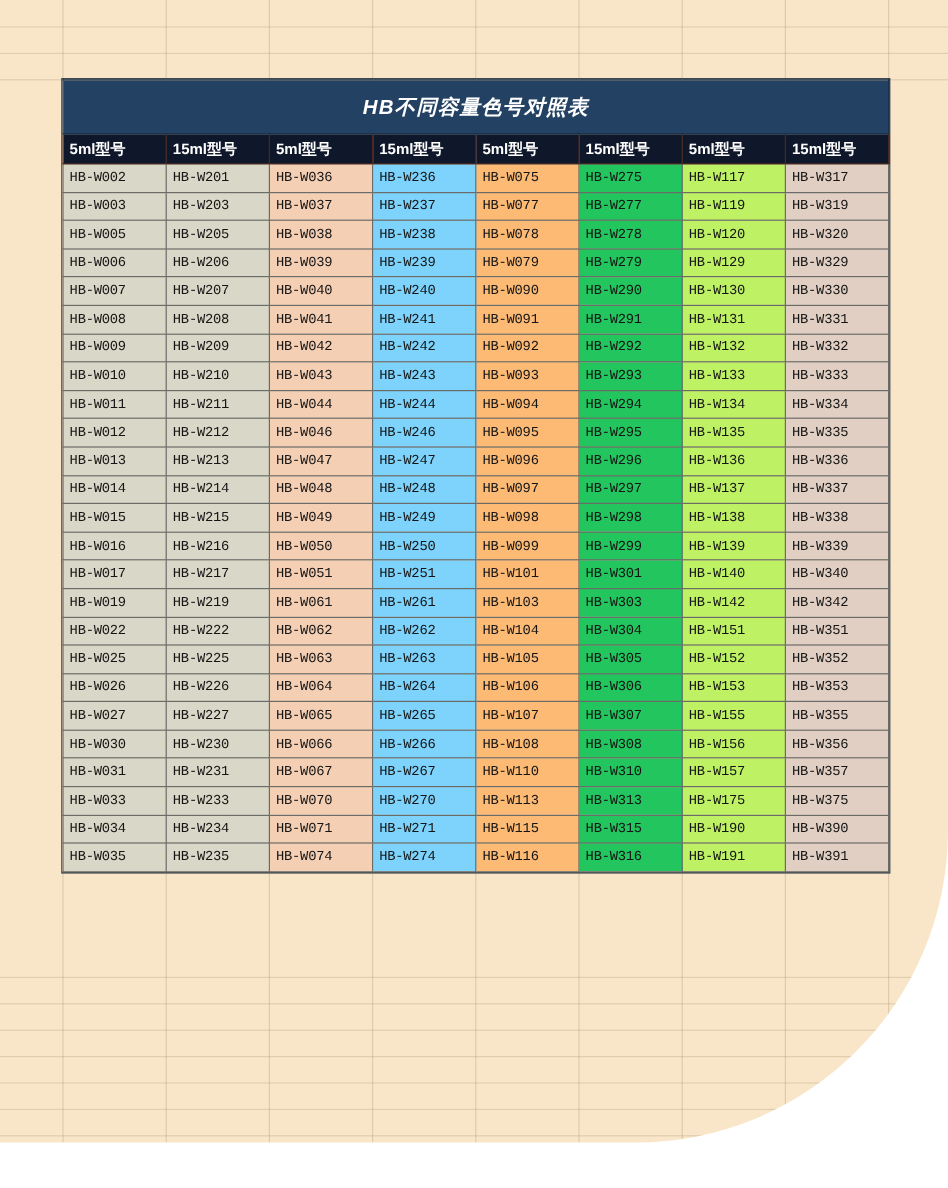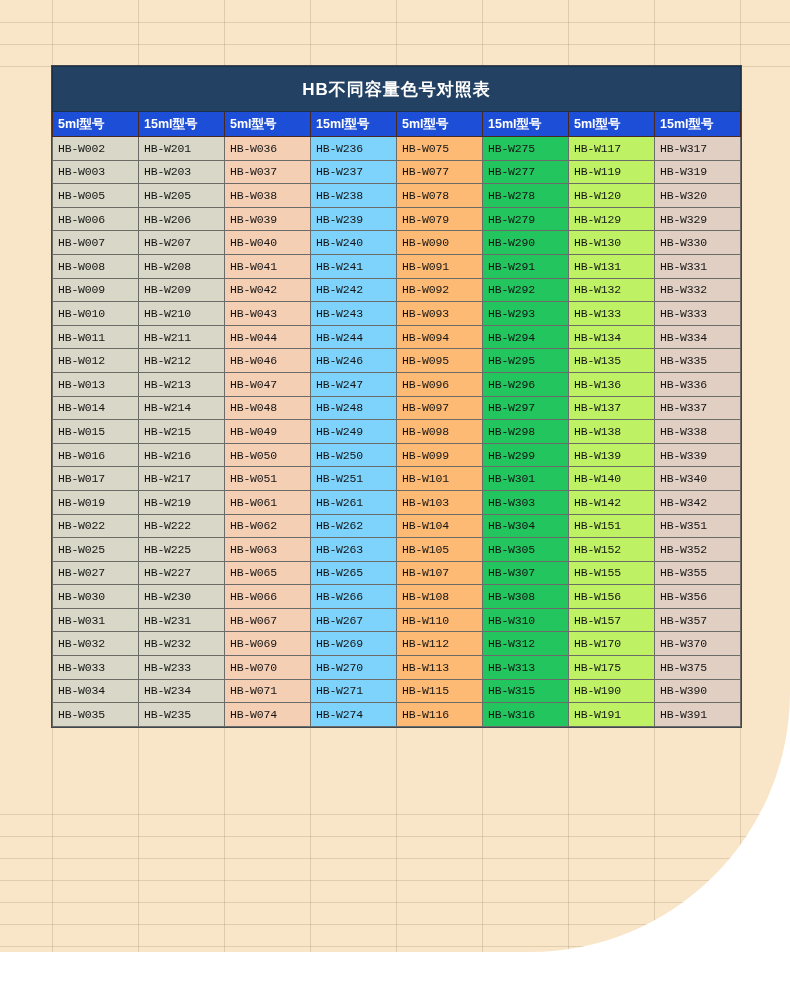--- a/index.html
+++ b/index.html
@@ -77,25 +77,26 @@
     height: 44px;
     background: #234263;
     color: #ffffff;
     text-align: center;
     vertical-align: middle;
     font-size: 17px;
     font-weight: bold;
     letter-spacing: 1px;
     border: 1px solid #19314a;
     font-family: "Liberation Sans", "DejaVu Sans", sans-serif;
+    font-style: italic;
   }
 
   tr.head-row th {
     height: 24px;
-    background: #1d4ed8;
+    background: #0f172a;
     color: #ffffff;
     font-size: 12.5px;
     font-weight: bold;
     text-align: left;
     padding-left: 5px;
     border: 1px solid #4a2822;
     font-family: "Liberation Sans", "DejaVu Sans", sans-serif;
     white-space: nowrap;
   }
 
@@ -349,20 +350,30 @@
               <td class="g0">HB-W025</td>
               <td class="g1">HB-W225</td>
               <td class="g2">HB-W063</td>
               <td class="g3">HB-W263</td>
               <td class="g4">HB-W105</td>
               <td class="g5">HB-W305</td>
               <td class="g6">HB-W152</td>
               <td class="g7">HB-W352</td>
             </tr>
             <tr class="data-row">
+              <td class="g0">HB-W026</td>
+              <td class="g1">HB-W226</td>
+              <td class="g2">HB-W064</td>
+              <td class="g3">HB-W264</td>
+              <td class="g4">HB-W106</td>
+              <td class="g5">HB-W306</td>
+              <td class="g6">HB-W153</td>
+              <td class="g7">HB-W353</td>
+            </tr>
+            <tr class="data-row">
               <td class="g0">HB-W027</td>
               <td class="g1">HB-W227</td>
               <td class="g2">HB-W065</td>
               <td class="g3">HB-W265</td>
               <td class="g4">HB-W107</td>
               <td class="g5">HB-W307</td>
               <td class="g6">HB-W155</td>
               <td class="g7">HB-W355</td>
             </tr>
             <tr class="data-row">
@@ -379,30 +390,20 @@
               <td class="g0">HB-W031</td>
               <td class="g1">HB-W231</td>
               <td class="g2">HB-W067</td>
               <td class="g3">HB-W267</td>
               <td class="g4">HB-W110</td>
               <td class="g5">HB-W310</td>
               <td class="g6">HB-W157</td>
               <td class="g7">HB-W357</td>
             </tr>
             <tr class="data-row">
-              <td class="g0">HB-W032</td>
-              <td class="g1">HB-W232</td>
-              <td class="g2">HB-W069</td>
-              <td class="g3">HB-W269</td>
-              <td class="g4">HB-W112</td>
-              <td class="g5">HB-W312</td>
-              <td class="g6">HB-W170</td>
-              <td class="g7">HB-W370</td>
-            </tr>
-            <tr class="data-row">
               <td class="g0">HB-W033</td>
               <td class="g1">HB-W233</td>
               <td class="g2">HB-W070</td>
               <td class="g3">HB-W270</td>
               <td class="g4">HB-W113</td>
               <td class="g5">HB-W313</td>
               <td class="g6">HB-W175</td>
               <td class="g7">HB-W375</td>
             </tr>
             <tr class="data-row">

